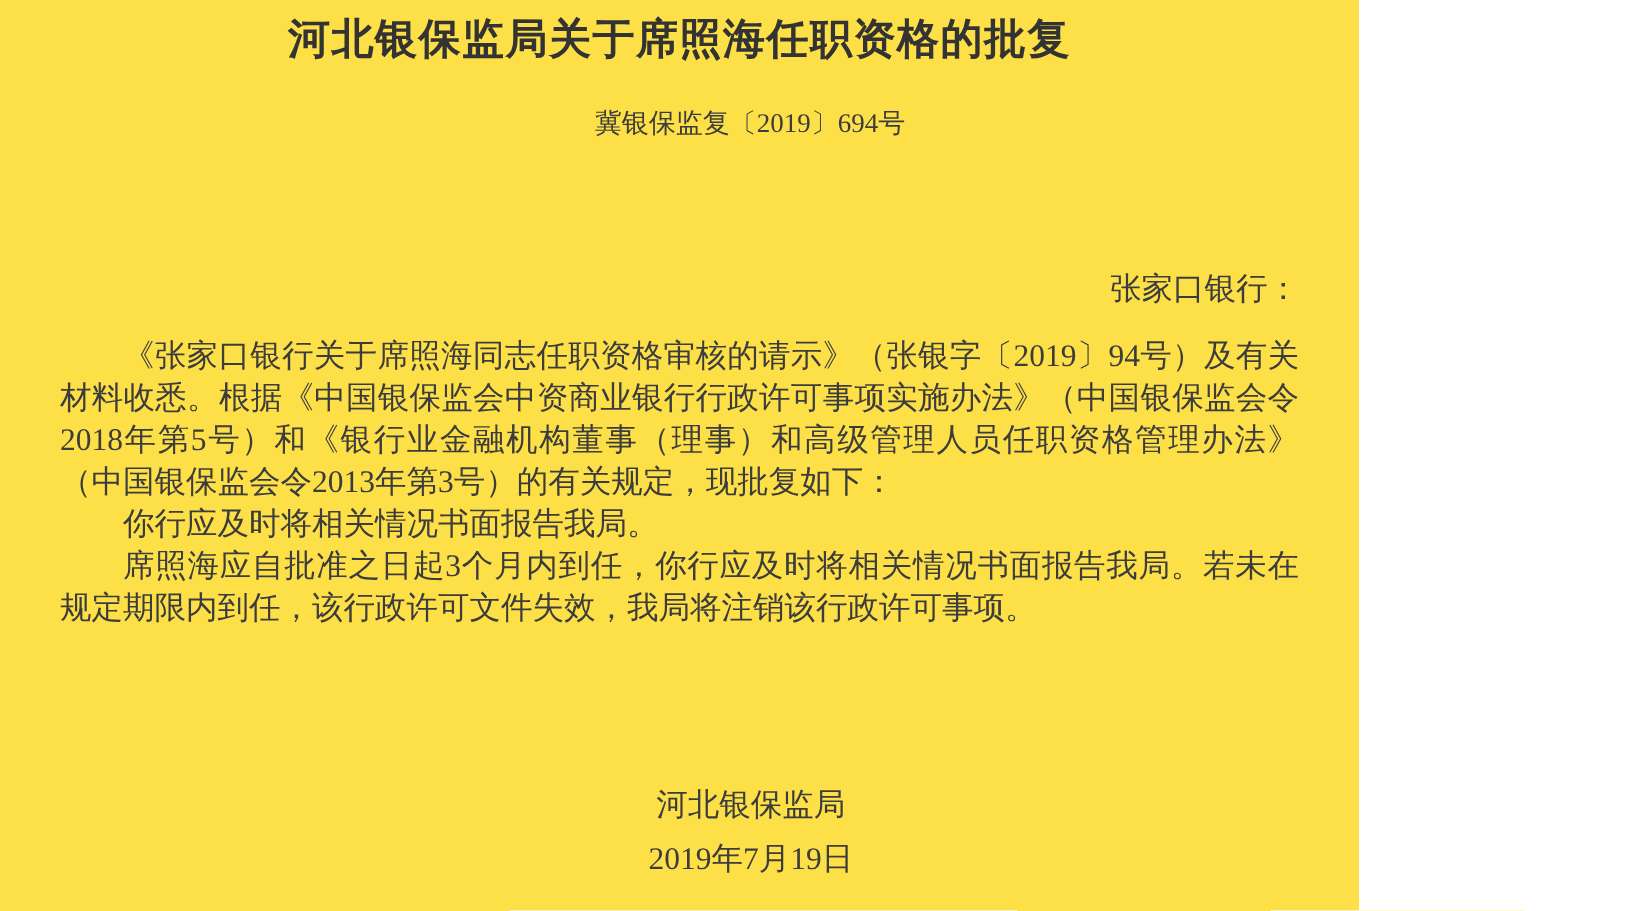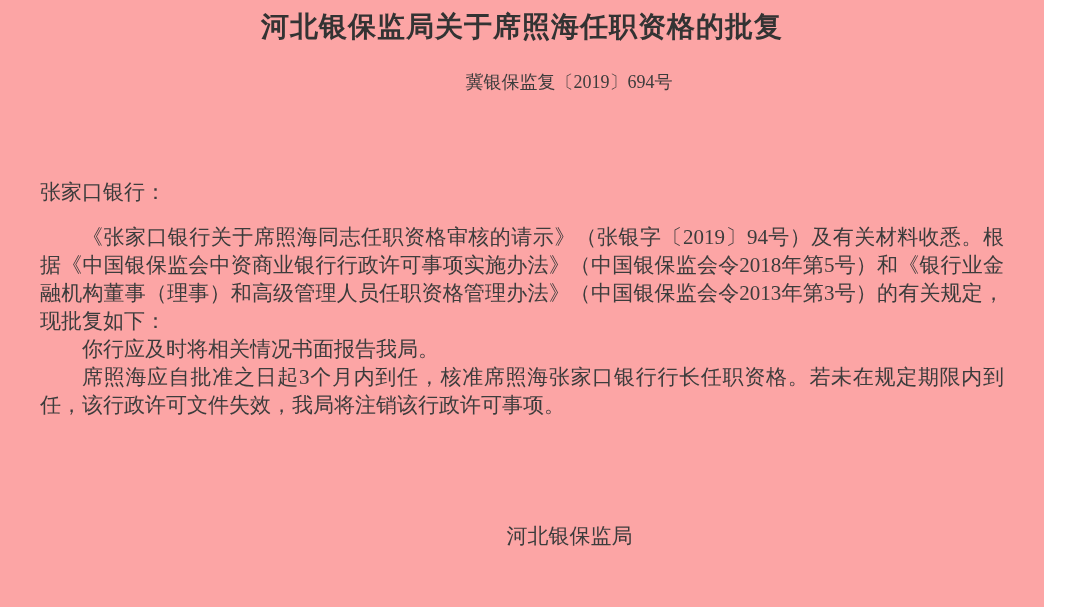--- a/index.html
+++ b/index.html
@@ -2,24 +2,24 @@
 <html><head>
 <meta charset="utf-8">
 <style>
   html, body {
     margin: 0;
     padding: 0;
     background: #ffffff;
   }
   .page {
     position: relative;
-    width: 1044px;
+    width: 906px;
     height: 607px;
     box-sizing: border-box;
-    background: #fca5a5;
+    background: #fde047;
     overflow: hidden;
     font-family: "Liberation Serif", "DejaVu Serif", serif;
     color: #3c3c3c;
   }
   .doc-title {
     margin: 8px 40px 0 40px;
     text-align: center;
     font-size: 28px;
     font-weight: bold;
     letter-spacing: 1px;
@@ -37,20 +37,21 @@
     margin-left: 34px;
   }
   .doc-body {
     margin: 84px 40px 0 40px;
     font-size: 21px;
     line-height: 28px;
     color: #3c3c3c;
   }
   .salutation {
     margin: 0 0 17px 0;
+    text-align: right;
   }
   .para {
     margin: 0;
     text-indent: 2em;
     text-align: justify;
     font-family: Liberation Serif, serif;
   }
   .signature-block {
     margin-top: 99px;
     text-align: center;
@@ -71,21 +72,22 @@
   <div class="doc-number">冀银保监复〔2019〕694号</div>
 
   <div class="doc-body">
 
     <p class="salutation">张家口银行：</p>
 
     <p class="para">《张家口银行关于席照海同志任职资格审核的请示》（张银字〔2019〕94号）及有关材料收悉。根据《中国银保监会中资商业银行行政许可事项实施办法》（中国银保监会令2018年第5号）和《银行业金融机构董事（理事）和高级管理人员任职资格管理办法》（中国银保监会令2013年第3号）的有关规定，现批复如下：</p>
 
     <p class="para">你行应及时将相关情况书面报告我局。</p>
 
-    <p class="para">席照海应自批准之日起3个月内到任，核准席照海张家口银行行长任职资格。若未在规定期限内到任，该行政许可文件失效，我局将注销该行政许可事项。</p>
+    <p class="para">席照海应自批准之日起3个月内到任，你行应及时将相关情况书面报告我局。若未在规定期限内到任，该行政许可文件失效，我局将注销该行政许可事项。</p>
 
   </div>
 
   <div class="signature-block">
     <div>河北银保监局</div>
+    <div>2019年7月19日</div>
   </div>
 
 </div>
 
 </body></html>

